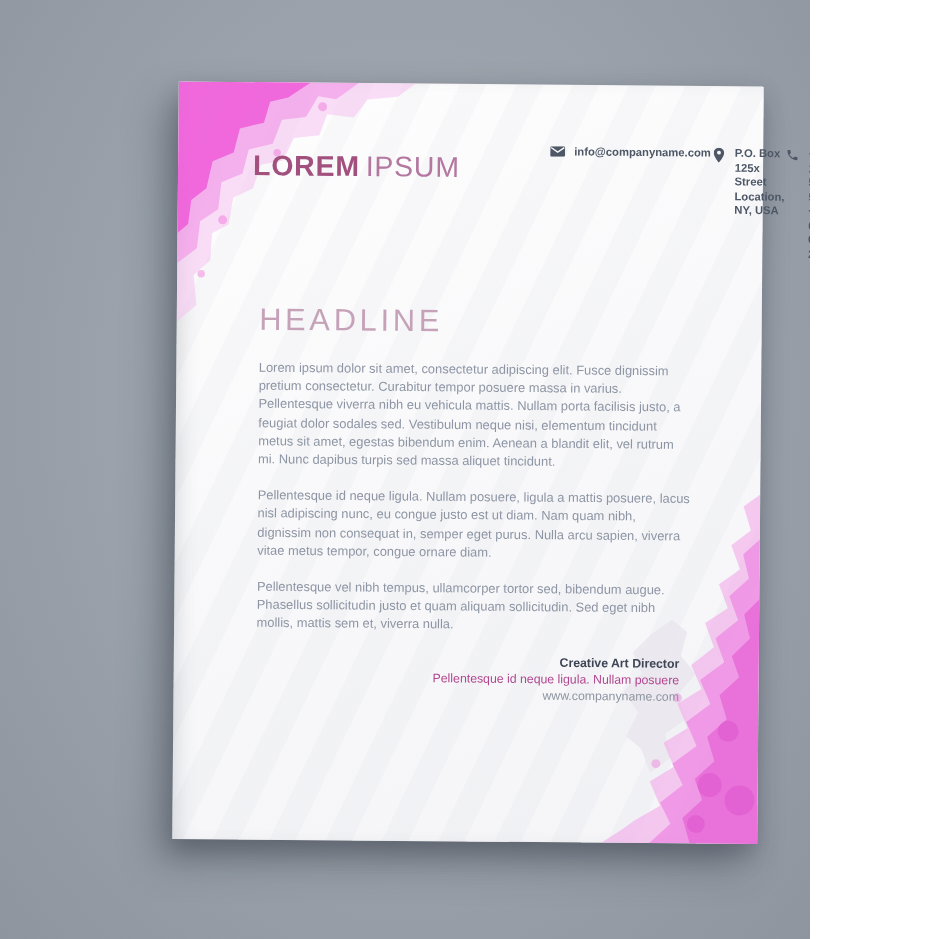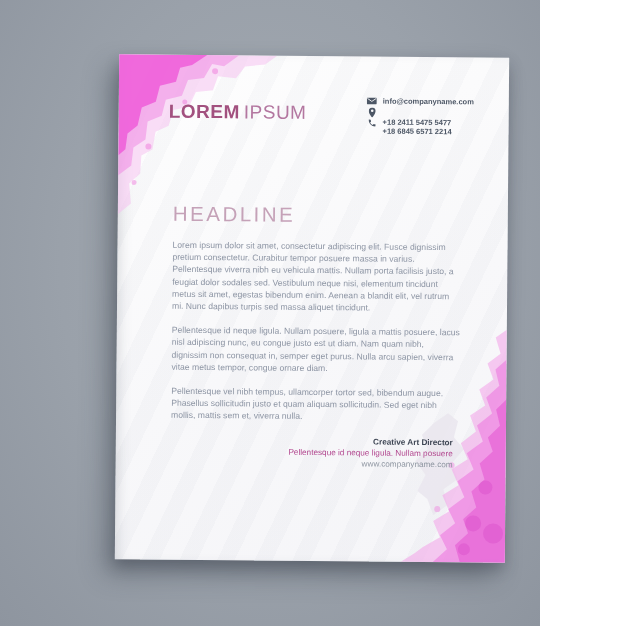--- a/index.html
+++ b/index.html
@@ -50,21 +50,21 @@
     white-space: nowrap;
   }
   .logo .w1 { font-weight: bold; color: #a2517f; }
   .logo .w2 { font-weight: normal; color: #b377a0; margin-left: 4px; }
   
   .contact {
     position: absolute;
     left: 248px;
     top: 40px;
     display: flex;
-    flex-direction: column;
+    flex-direction: row;
     color: #4d5766;
     font-size: 7.5px;
     font-weight: bold;
     line-height: 9.5px;
   }
   .c-row { display: flex; gap: 6px; }
   .c-ico { width: 10px; flex: 0 0 10px; display: flex; justify-content: center; padding-top: 1px; color: #4d5766; }
   .c-ico svg { display: block; }
   
   .headline {
@@ -144,20 +144,24 @@
         </span>
         <span>info@companyname.com</span>
       </div>
       <div class="c-row">
         <span class="c-ico">
           <svg width="7" height="10" viewBox="0 0 7 10">
               <path d="M3.5 0C1.6 0 0 1.5 0 3.4 0 6 3.5 10 3.5 10S7 6 7 3.4C7 1.5 5.4 0 3.5 0z" fill="currentColor"></path>
               <circle cx="3.5" cy="3.3" r="1.3" fill="#f8f8fa"></circle>
             </svg>
         </span>
+        <span>
+          <span>P.O. Box 125x</span><br>
+          <span>Street Location, NY, USA</span>
+        </span>
       </div>
       <div class="c-row">
         <span class="c-ico">
           <svg width="9" height="9" viewBox="0 0 24 24">
               <path fill="currentColor" d="M6.62 10.79c1.44 2.83 3.76 5.14 6.59 6.59l2.2-2.21c.27-.27.67-.36 1.02-.24 1.12.37 2.33.57 3.57.57.55 0 1 .45 1 1V20c0 .55-.45 1-1 1-9.39 0-17-7.61-17-17 0-.55.45-1 1-1h3.5c.55 0 1 .45 1 1 0 1.25.2 2.45.57 3.57.11.35.03.74-.25 1.02l-2.2 2.2z"></path>
             </svg>
         </span>
         <span>
           <span>+18 2411 5475 5477</span><br>
           <span>+18 6845 6571 2214</span>

